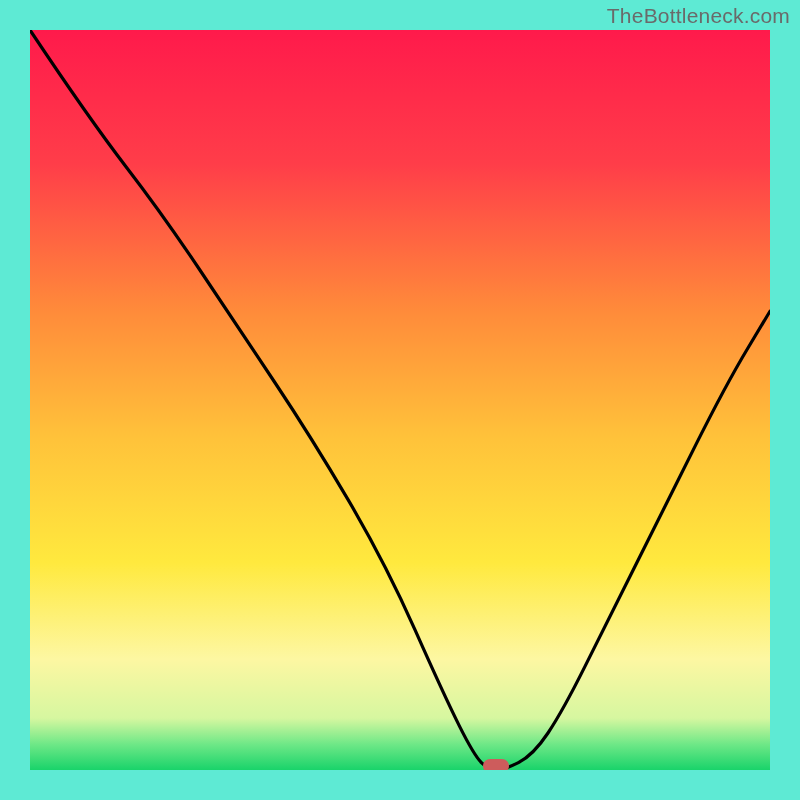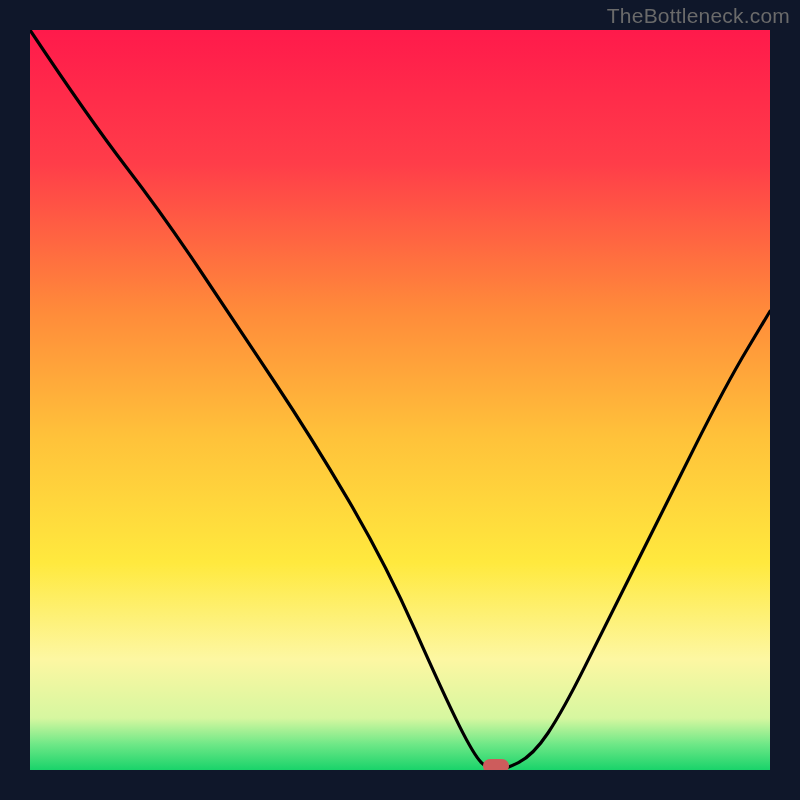--- a/index.html
+++ b/index.html
@@ -8,21 +8,21 @@
     width: 800px;
     height: 800px;
     background: #000;
     overflow: hidden;
     font-family: Arial, Helvetica, sans-serif;
   }
   .frame {
     position: relative;
     width: 800px;
     height: 800px;
-    background: #0f172a;
+    background: #5eead4;
     text-align: center;
   }
   .watermark {
     position: absolute;
     top: 4px;
     right: 10px;
     color: #6a6a6a;
     font-size: 21px;
     font-weight: 500;
     letter-spacing: 0.2px;

